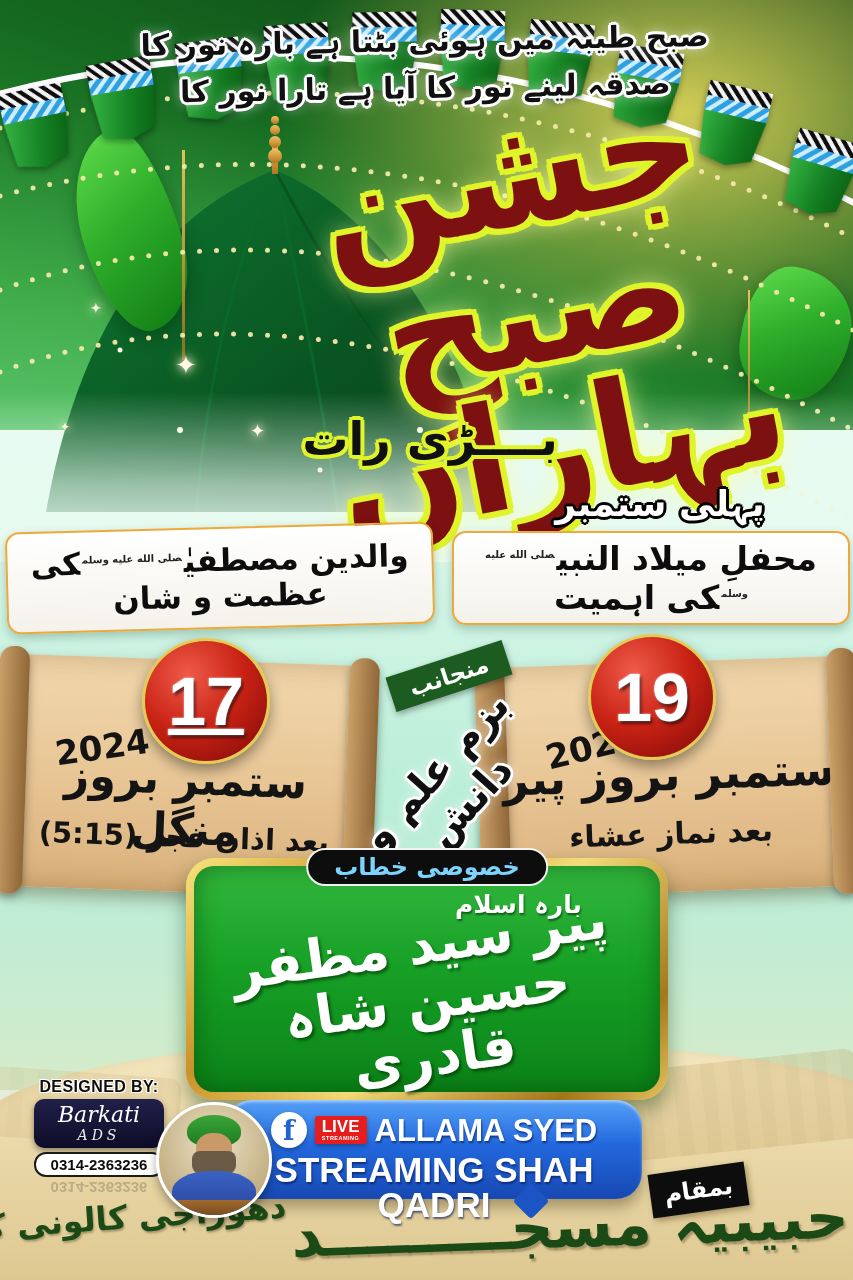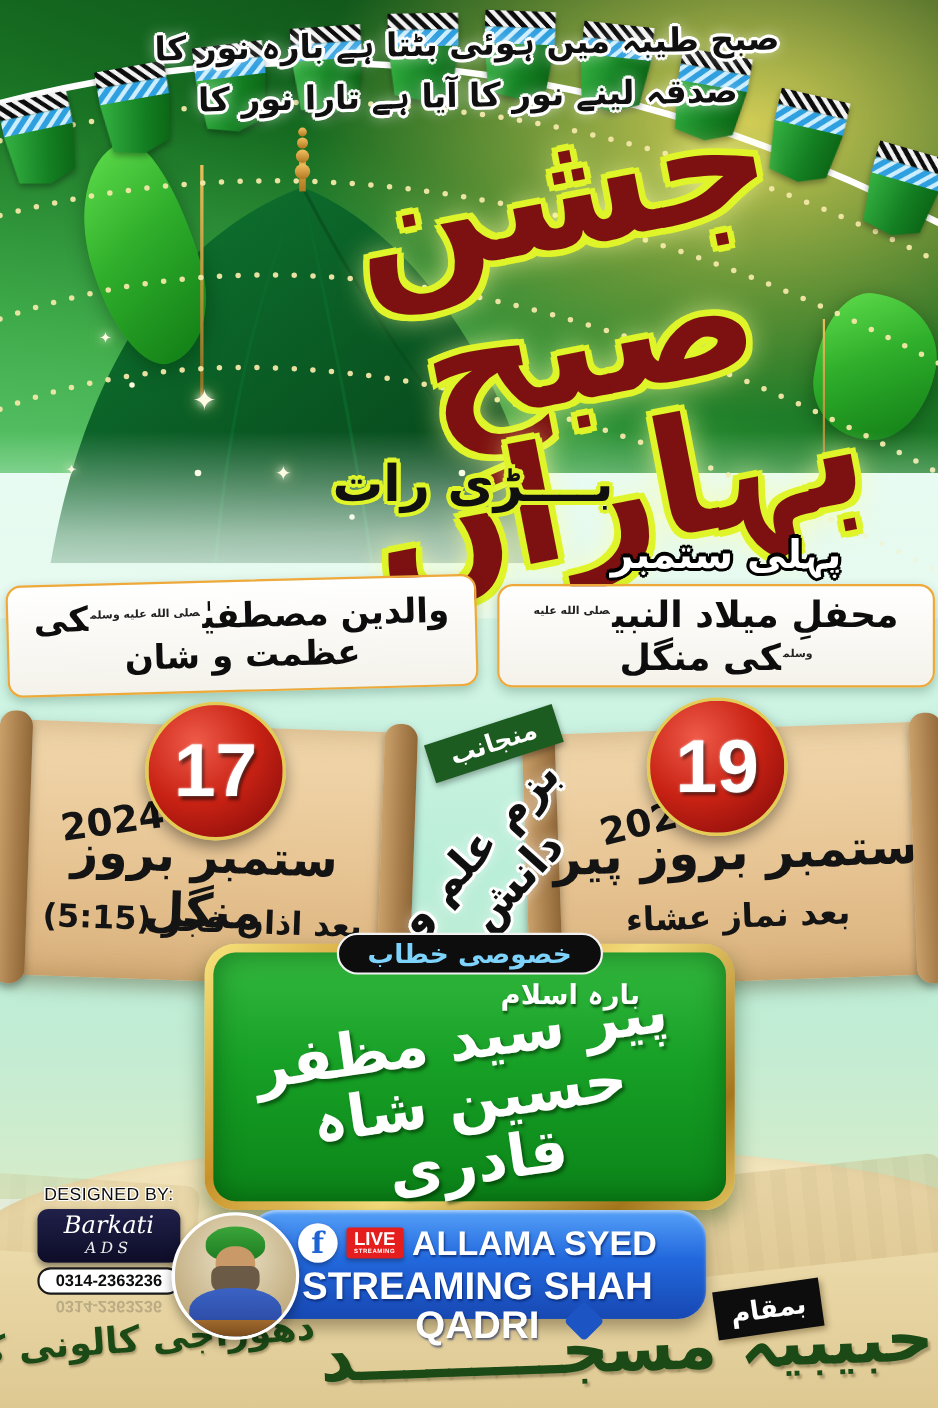--- a/index.html
+++ b/index.html
@@ -90,21 +90,21 @@
     background:#0d0d0d;border:2px solid #f2f2f2;border-radius:20px;padding:3px 26px;
     color:#7dd3fc;font-size:24px;font-weight:bold;white-space:nowrap;}
   .honorific{position:absolute;top:24px;right:78px;color:#fff;font-size:25px;font-weight:bold;
     text-shadow:1px 2px 2px rgba(0,40,0,.6);}
   .speaker{position:absolute;left:8px;right:8px;top:50px;bottom:6px;
     display:flex;align-items:center;justify-content:center;text-align:center;
     color:#fff;font-size:54px;font-weight:bold;line-height:1.04;transform:rotate(-8deg);
     text-shadow:2px 3px 3px rgba(0,40,0,.55);}
   
   .designed{z-index:6;left:34px;top:1078px;width:130px;text-align:center;font-family:"Liberation Sans",sans-serif;}
-  .db-heading{font-size:16px;font-weight:normal;color:#0d0d0d;letter-spacing:.4px;
+  .db-heading{font-size:16px;font-weight:bold;color:#0d0d0d;letter-spacing:.4px;
     text-shadow:-1px -1px 0 #fff,1px -1px 0 #fff,-1px 1px 0 #fff,1px 1px 0 #fff;}
   .db-card{margin-top:3px;background:linear-gradient(180deg,#20204a,#0d0d28);border-radius:10px;
     padding:3px 4px 5px;box-shadow:0 3px 6px rgba(0,0,0,.4);}
   .db-name{font-family:"DejaVu Serif",serif;font-style:italic;font-size:22px;color:#fff;}
   .db-sub{font-family:"DejaVu Serif",serif;font-style:italic;font-size:14px;color:#eee;letter-spacing:4px;}
   .db-phone{margin-top:4px;background:#fff;border:2px solid #1a1a1a;border-radius:12px;
     font-size:15px;font-weight:bold;color:#0d0d0d;padding:2px 0;}
   .db-reflect{margin-top:2px;transform:scaleY(-1);opacity:.22;font-size:15px;font-weight:bold;color:#222;}
   
   .banner{z-index:5;left:226px;top:1100px;width:416px;height:99px;border-radius:26px;
@@ -263,40 +263,40 @@
     <div class="pl">صبح طیبہ میں ہوئی بٹتا ہے بارہ نور کا</div>
     <div class="pl">صدقہ لینے نور کا آیا ہے تارا نور کا</div>
   </div>
 
   <div class="abs main-title urdu outline-yellow">جشن صبحِ بہاراں</div>
 
   <div class="abs bari urdu">بــــڑی رات</div>
 
   <div class="abs sess-label urdu outline-black" style="left:480px;top:483px;width:360px;">پہلی ستمبر</div>
   <div class="abs sess-box urdu" style="left:452px;top:531px;width:394px;height:90px;font-size:33px;">
-    <span><span>محفلِ میلاد النبی</span><span class="pbuh">صلى الله عليه وسلم</span><span>کی منگل</span></span>
+    <span><span>محفلِ میلاد النبی</span><span class="pbuh">صلى الله عليه وسلم</span><span>کی اہمیت</span></span>
   </div>
 
   <div class="abs sess-box urdu" style="left:6px;top:527px;width:424px;height:98px;font-size:31px;transform:rotate(-1.5deg);">
     <span><span>والدین مصطفیٰ</span><span class="pbuh">صلى الله عليه وسلم</span><span>کی عظمت و شان</span></span>
   </div>
 
   <div class="abs scroll urdu" style="left:488px;top:662px;width:362px;height:230px;transform:rotate(-2deg);">
     <div class="year" style="left:58px;top:62px;">2024</div>
     <div class="dateline" style="top:86px;">ستمبر بروز پیر</div>
     <div class="timeline" style="top:154px;">بعد نماز عشاء</div>
   </div>
   <div class="abs day-circle" style="left:588px;top:634px;">19</div>
 
   <div class="abs scroll urdu" style="left:6px;top:660px;width:360px;height:232px;transform:rotate(2deg);">
     <div class="year" style="left:48px;top:70px;transform:rotate(-10deg);">2024</div>
     <div class="dateline" style="top:94px;font-size:43px;">ستمبر بروز منگل</div>
     <div class="timeline" style="top:160px;font-size:29px;">بعد اذان فجر (5:15)</div>
   </div>
-  <div class="abs day-circle" style="left:132px;top:638px;">17</div>
+  <div class="abs day-circle" style="left:142px;top:638px;text-decoration:underline;">17</div>
 
   <div class="abs org-tag urdu" style="left:388px;top:658px;">منجانب</div>
   <div class="abs org-name urdu outline-white" style="left:334px;top:740px;width:236px;">بزم علم و دانش</div>
 
   <div class="abs panel">
     <div class="panel-in">
       <div class="special-pill urdu">خصوصی خطاب</div>
       <div class="honorific urdu">بارہ اسلام</div>
       <div class="speaker urdu">پیر سید مظفر حسین شاہ قادری</div>
     </div>

